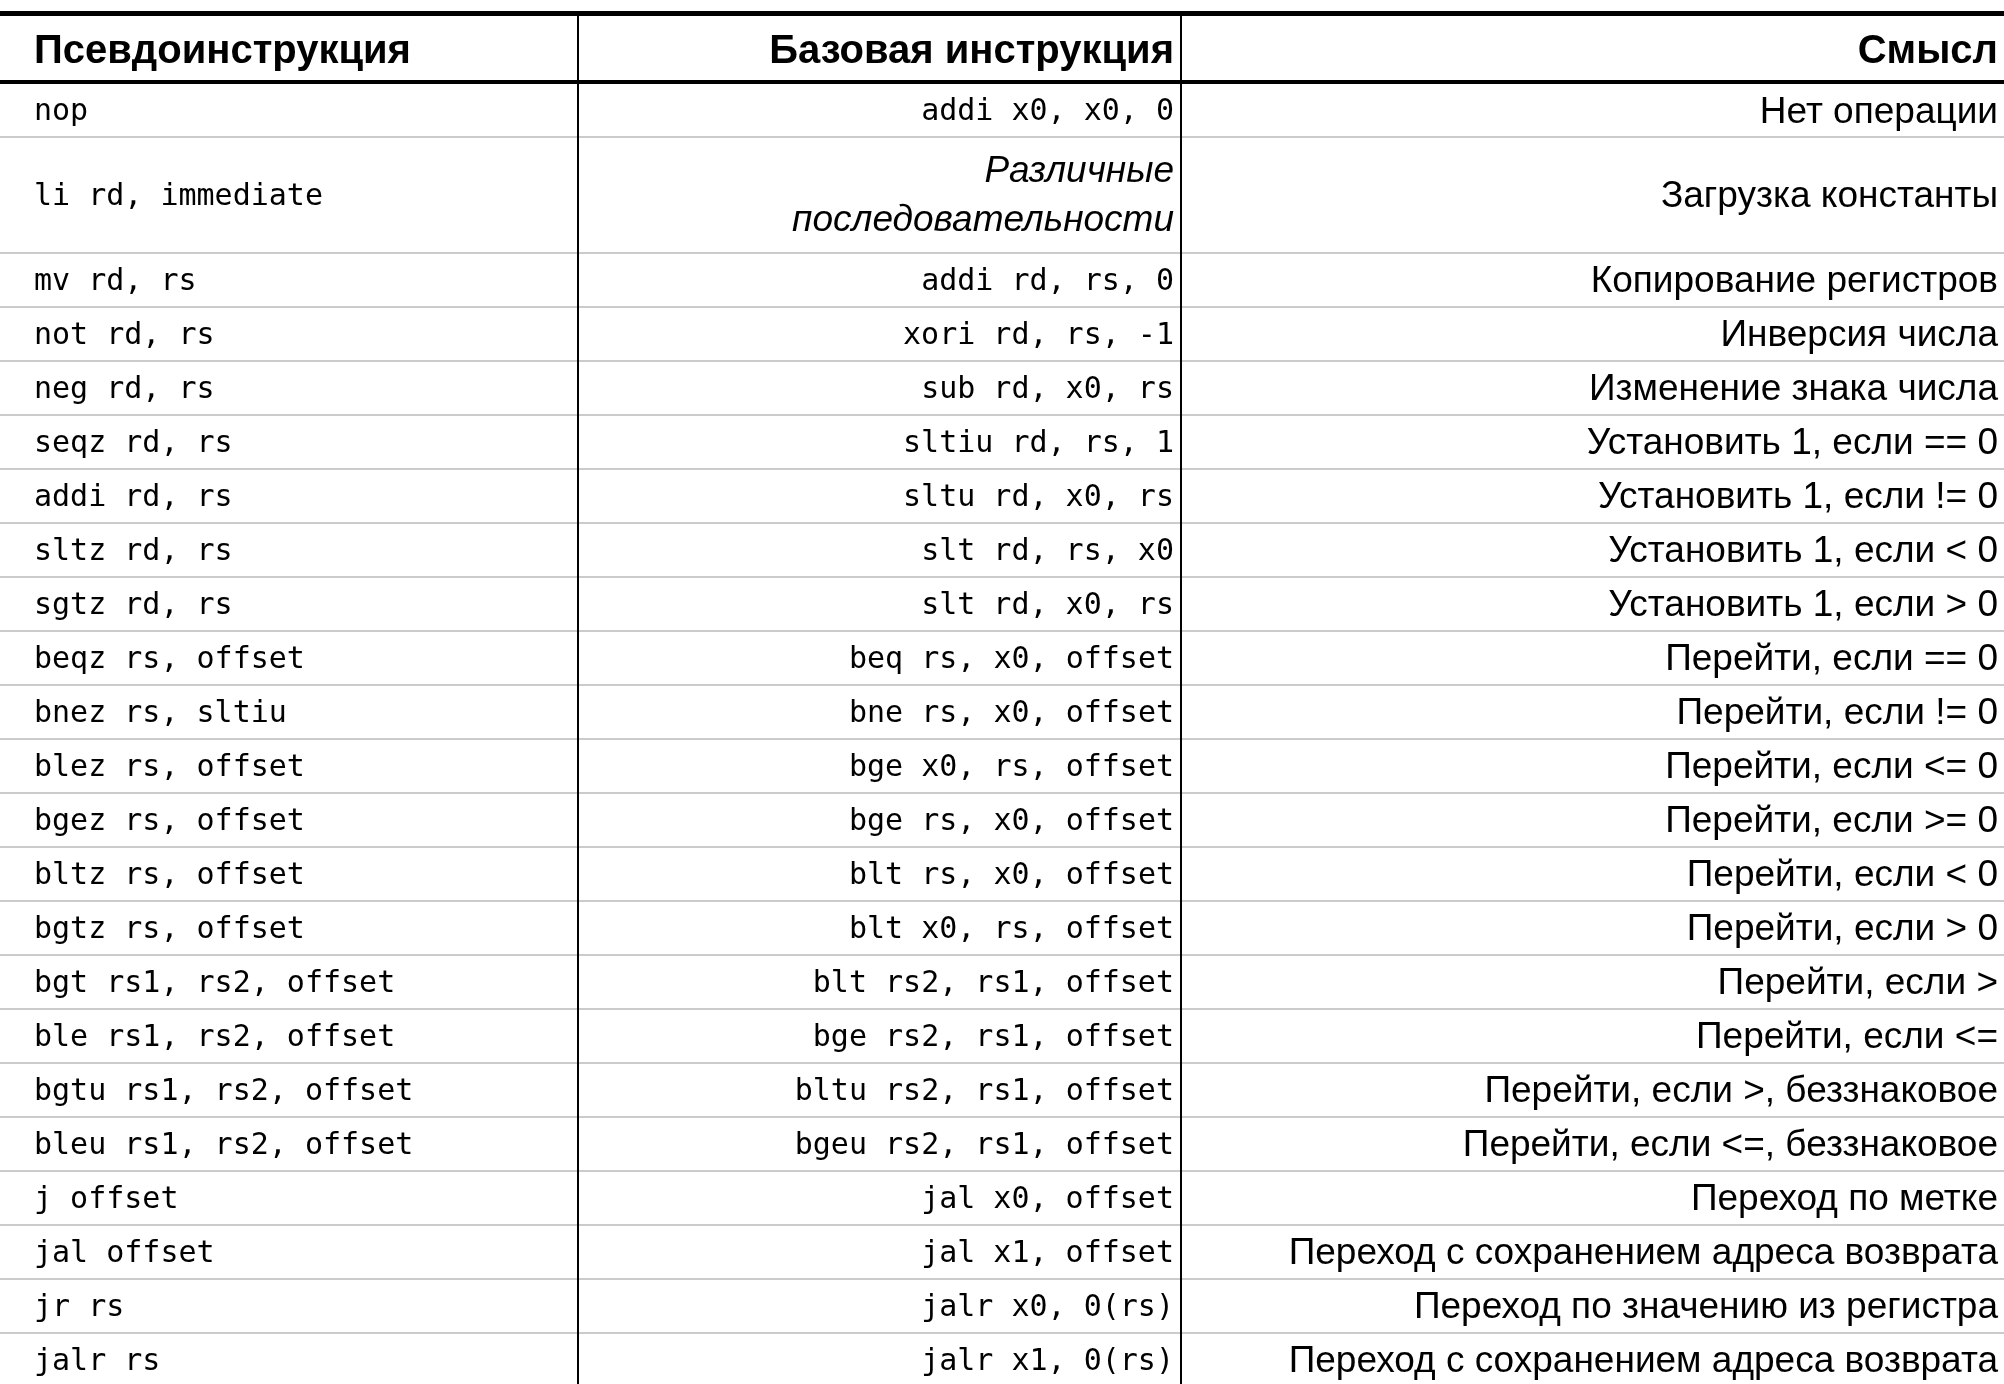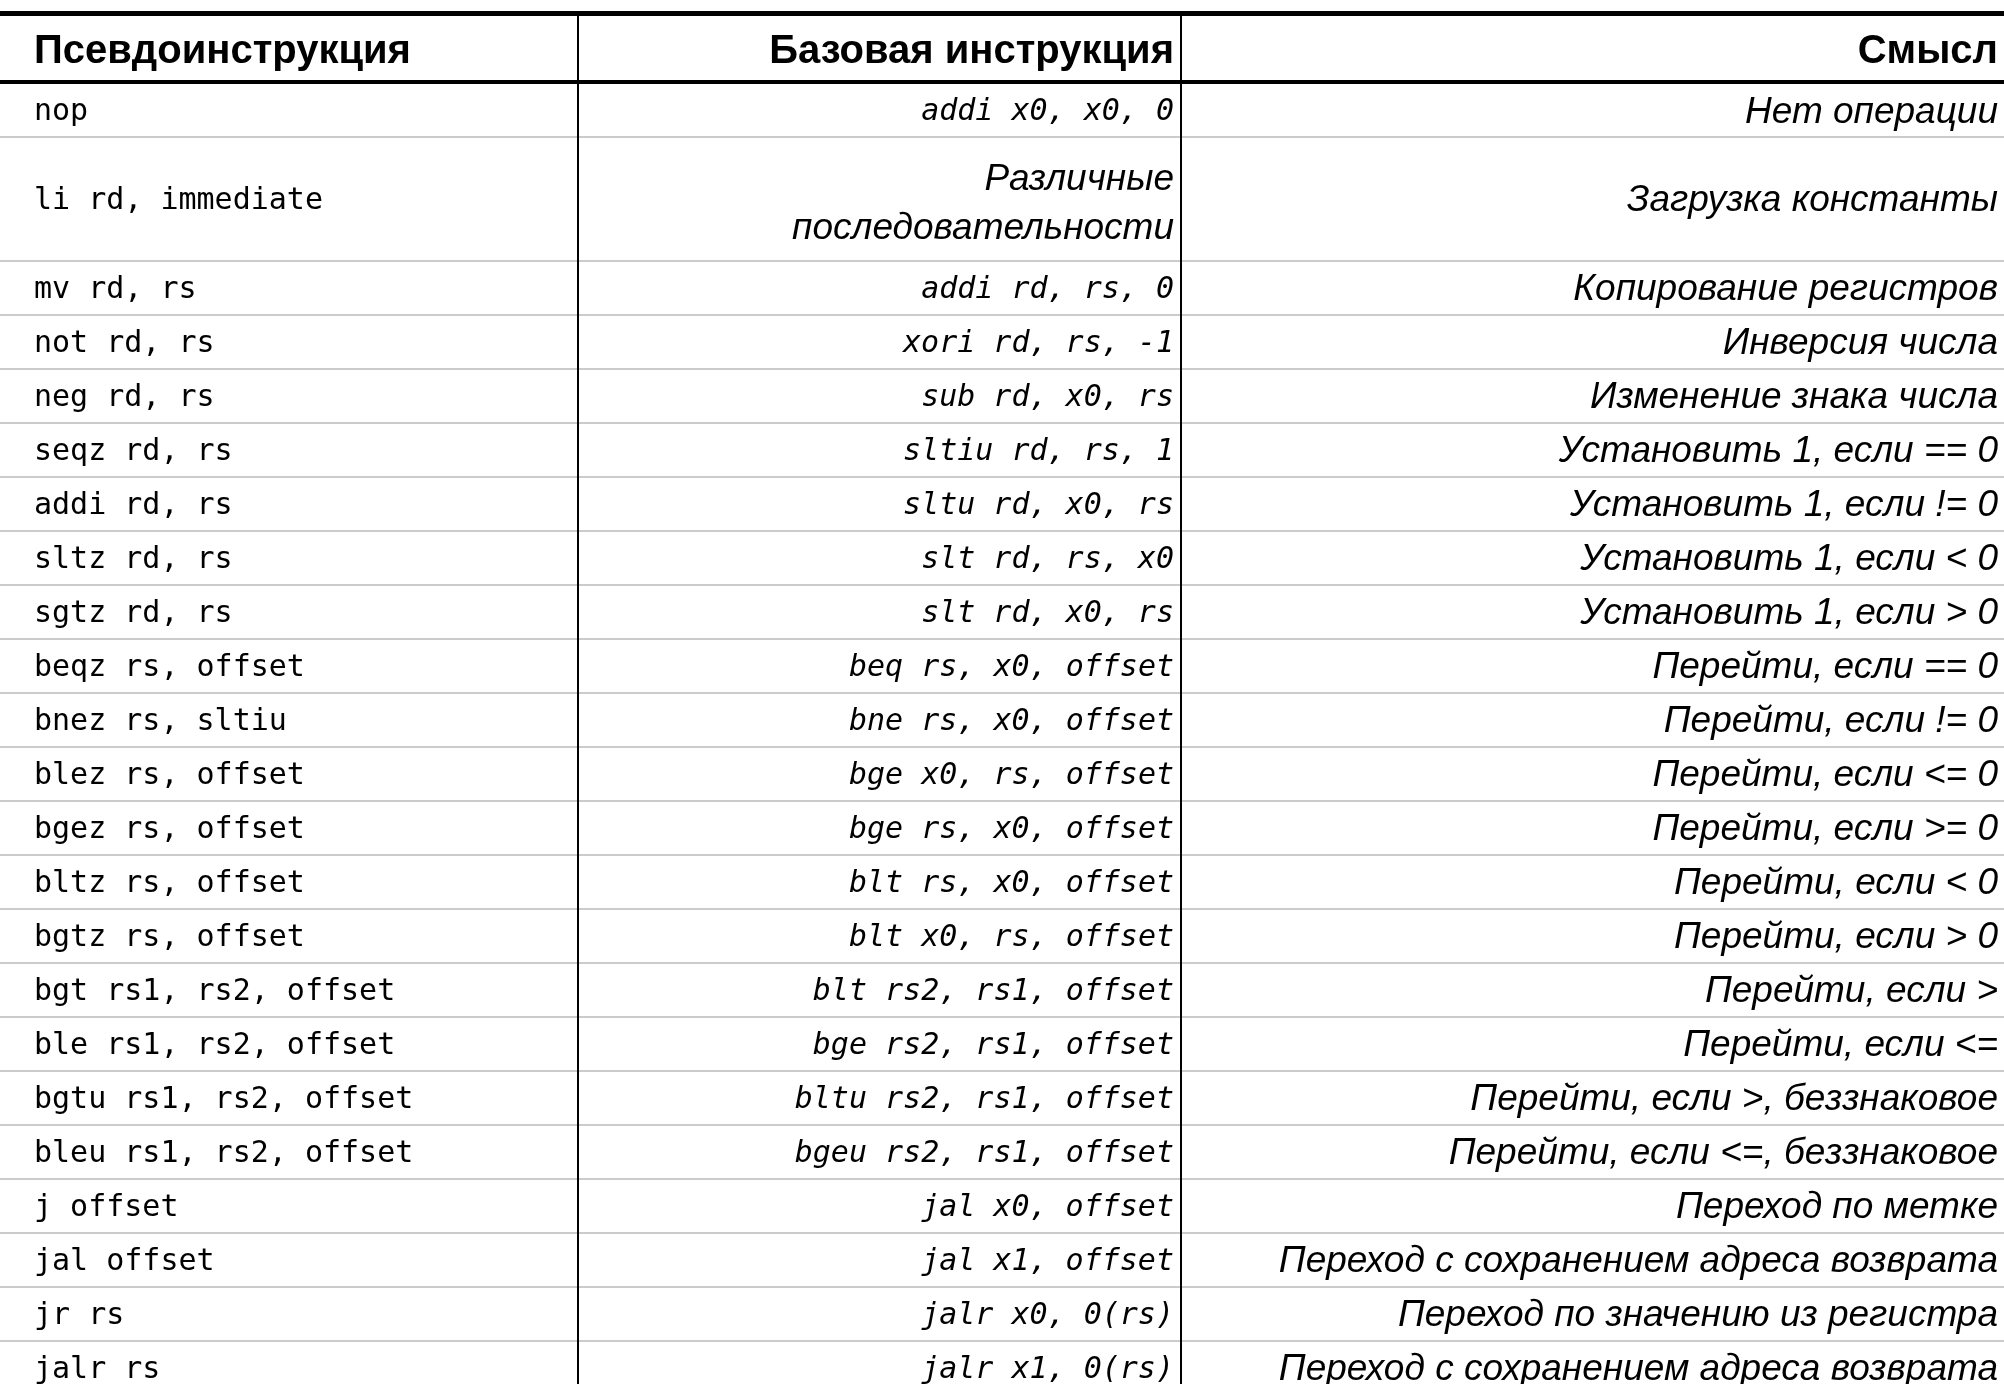--- a/index.html
+++ b/index.html
@@ -40,41 +40,42 @@
   th + th, td + td { border-left: 2px solid #000000; text-align: right; }
 
   tbody td {
     height: 52px;
     vertical-align: middle;
     padding: 0 6px 0 34px;
     border-top: 2px solid #cbcbcb;
     white-space: nowrap;
     overflow: hidden;
   }
-  tbody td + td { padding-left: 29px; font-style: italic; }
+  tbody td + td { padding-left: 29px; }
   tbody tr:first-child td { border-top: none; }
 
   td.mono {
     font-family: "DejaVu Sans Mono", monospace;
     font-size: 30px;
     line-height: 1;
   }
 
   td.meaning {
     font-family: "Liberation Sans", sans-serif;
     font-size: 37px;
     line-height: 1;
   }
 
   td.base-italic {
     font-family: "Liberation Sans", sans-serif;
+    font-style: italic;
     font-size: 37px;
     line-height: 1.32;
     white-space: pre-line;
-    padding-top: 16px;
+    padding-top: 8px;
     padding-bottom: 8px;
   }
 </style>
 </head>
 <body>
 
 <table class="pseudo-table">
   <colgroup>
     <col class="c1">
       <col class="c2">

